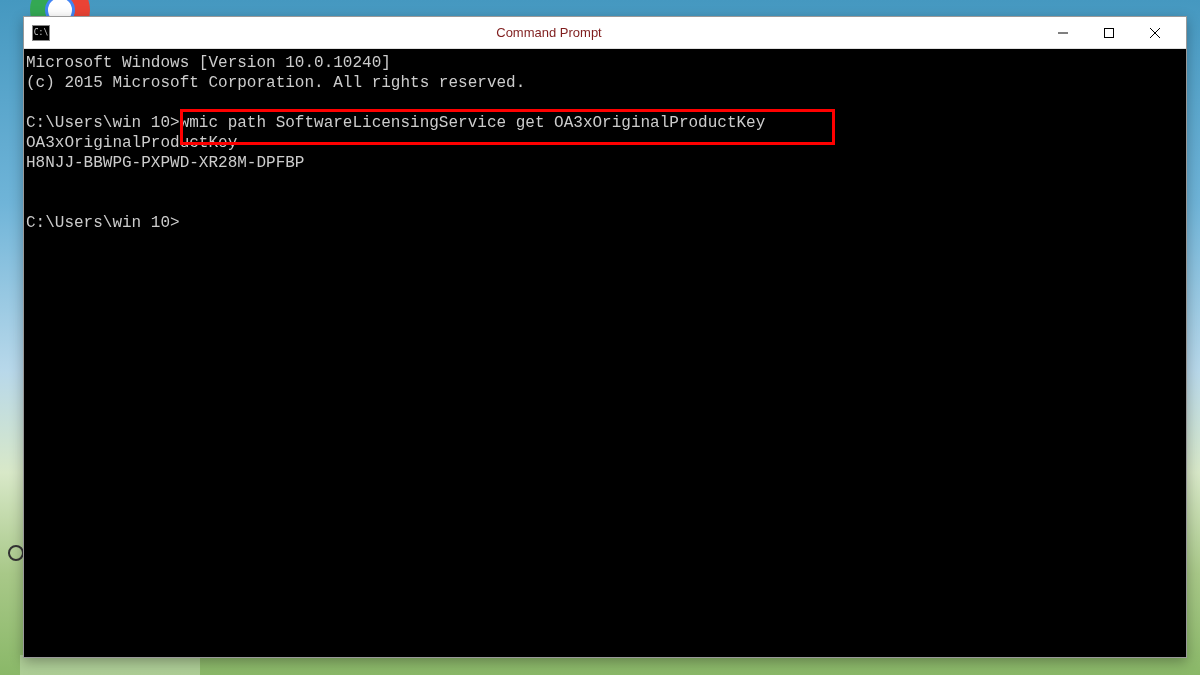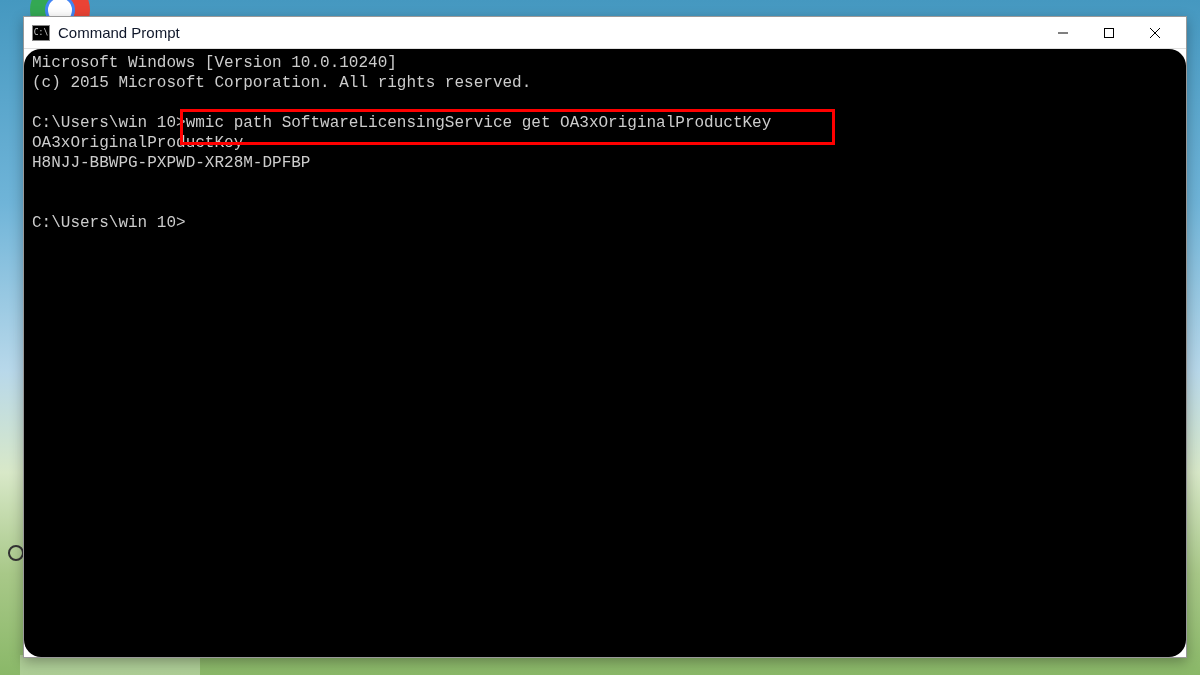--- a/index.html
+++ b/index.html
@@ -86,23 +86,24 @@
       margin-right: 8px;
       position: relative;
       font-size: 8px;
       color: #ccc;
       display: flex;
       align-items: center;
       justify-content: center;
       font-family: monospace;
     }
     .title-text {
-      font-size: 15px;
-      color: #0f172a;
+      font-size: 13px;
+      color: #7f1d1d;
       flex: 1;
+      text-align: center;
     }
     .window-controls {
       display: flex;
       gap: 0;
     }
     .win-btn {
       width: 46px;
       height: 30px;
       background: transparent;
       border: none;
@@ -112,25 +113,24 @@
       cursor: pointer;
       color: #000;
     }
     .terminal {
       flex: 1;
       background: #000;
       color: #ccc;
       font-family: Consolas, "Courier New", monospace;
       font-size: 16px;
       line-height: 20px;
-      padding: 4px 8px;
+      padding: 4px 2px;
       white-space: pre;
       overflow: hidden;
       position: relative;
-      border-radius: 17px;
     }
     .highlight-box {
       position: absolute;
       border: 3px solid #ff0000;
       pointer-events: none;
       top: 60px;
       left: 156px;
       width: 655px;
       height: 36px;
     }

